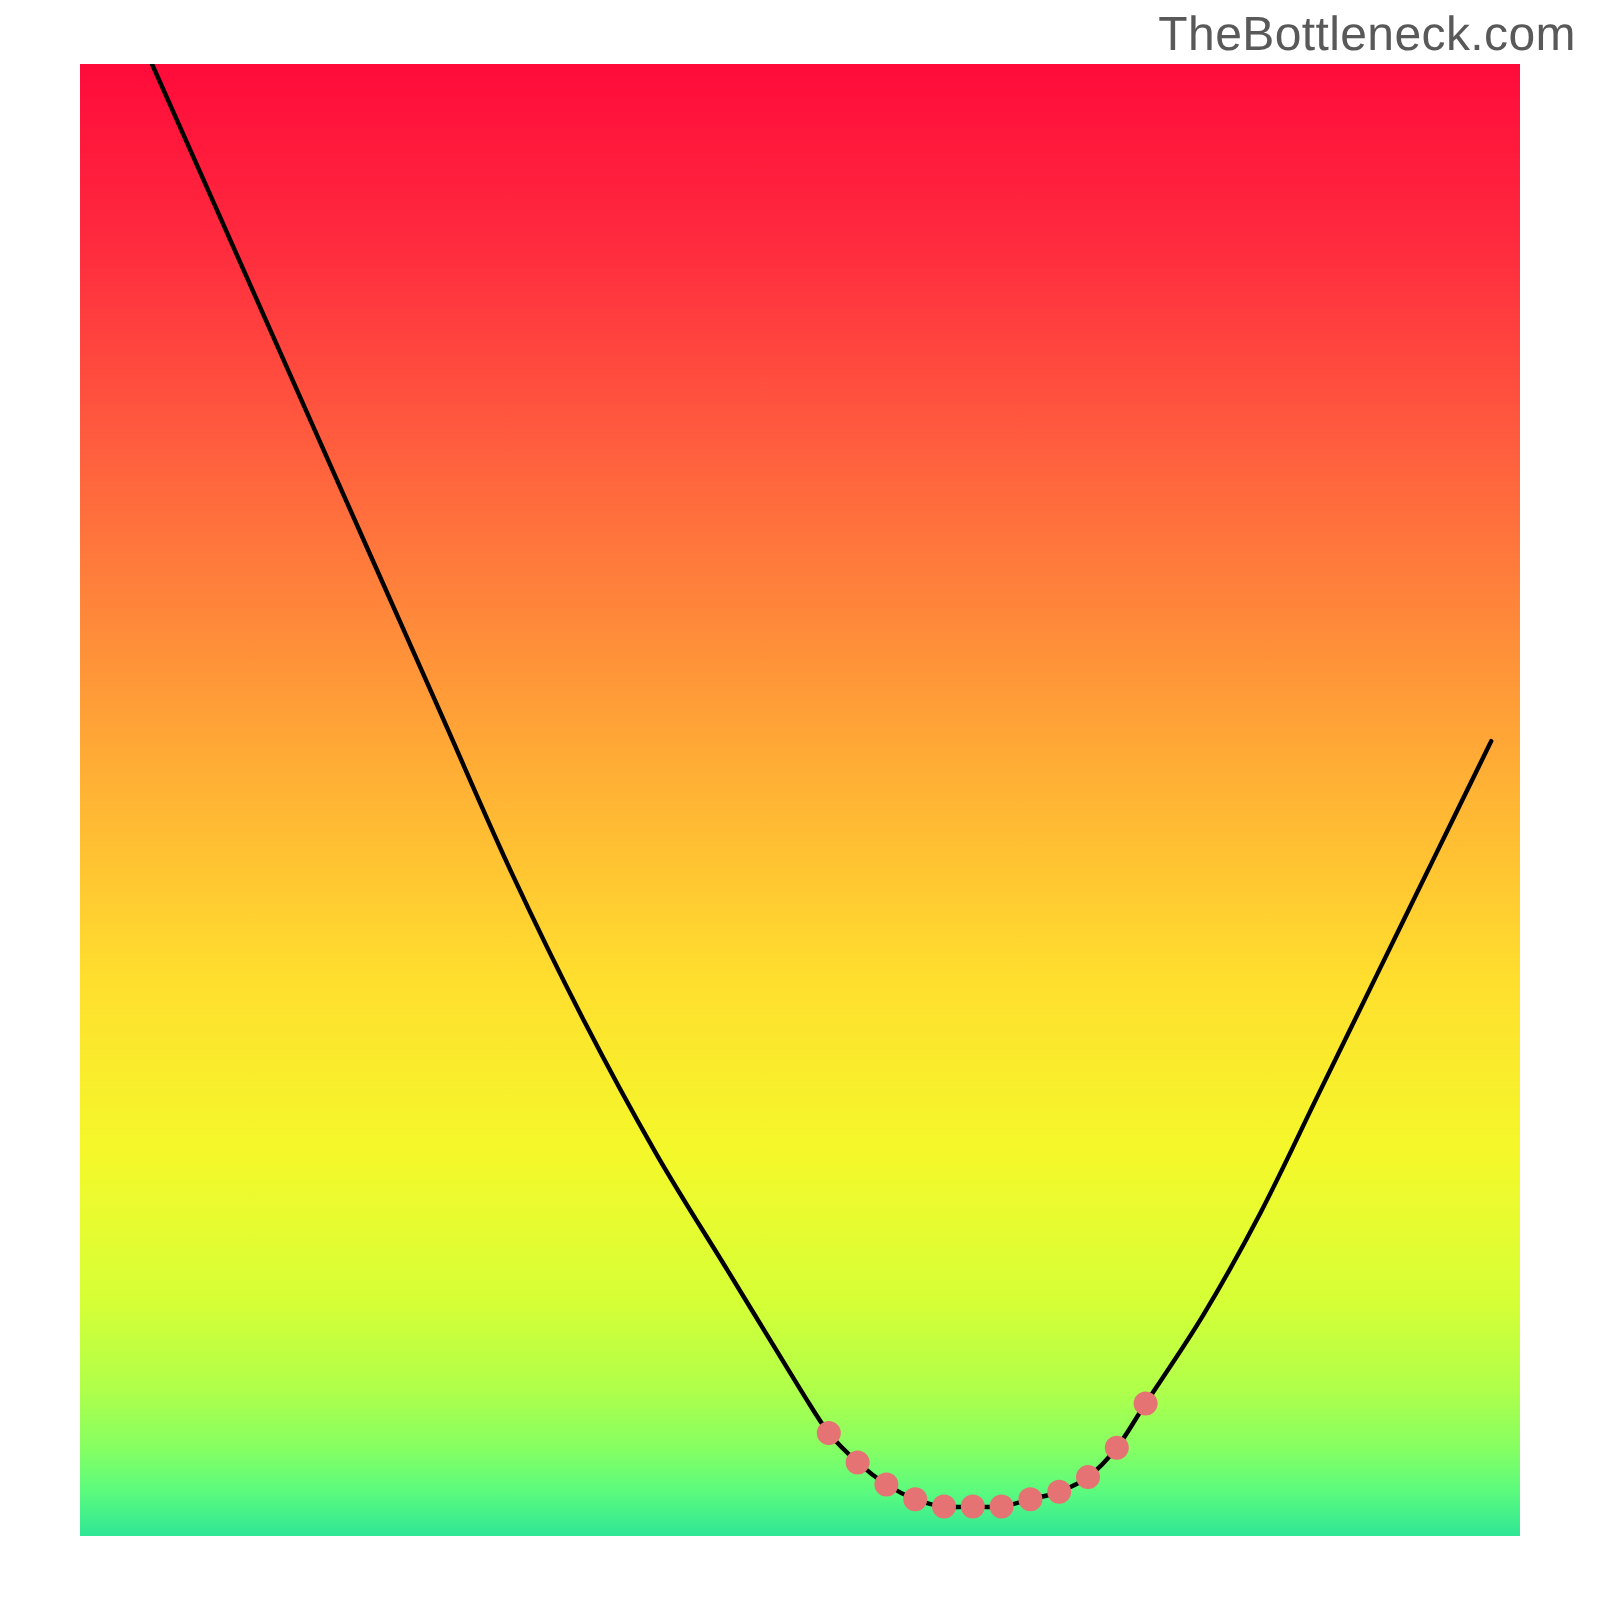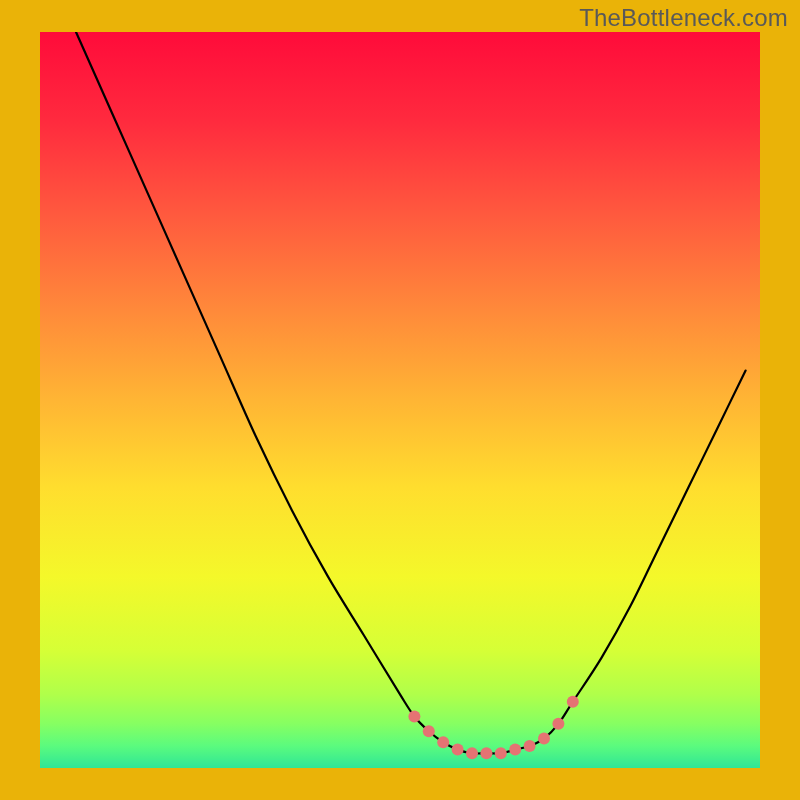--- a/index.html
+++ b/index.html
@@ -8,21 +8,21 @@
     width: 800px;
     height: 800px;
     overflow: hidden;
     background: #000;
     font-family: Arial, Helvetica, sans-serif;
   }
   .frame {
     position: relative;
     width: 800px;
     height: 800px;
-    background: #eab308;
+    background: #ffffff;
   }
   .watermark {
     position: absolute;
     top: 4px;
     right: 12px;
     color: #595959;
     font-size: 24px;
     font-weight: 500;
     letter-spacing: 0.2px;
     user-select: none;

